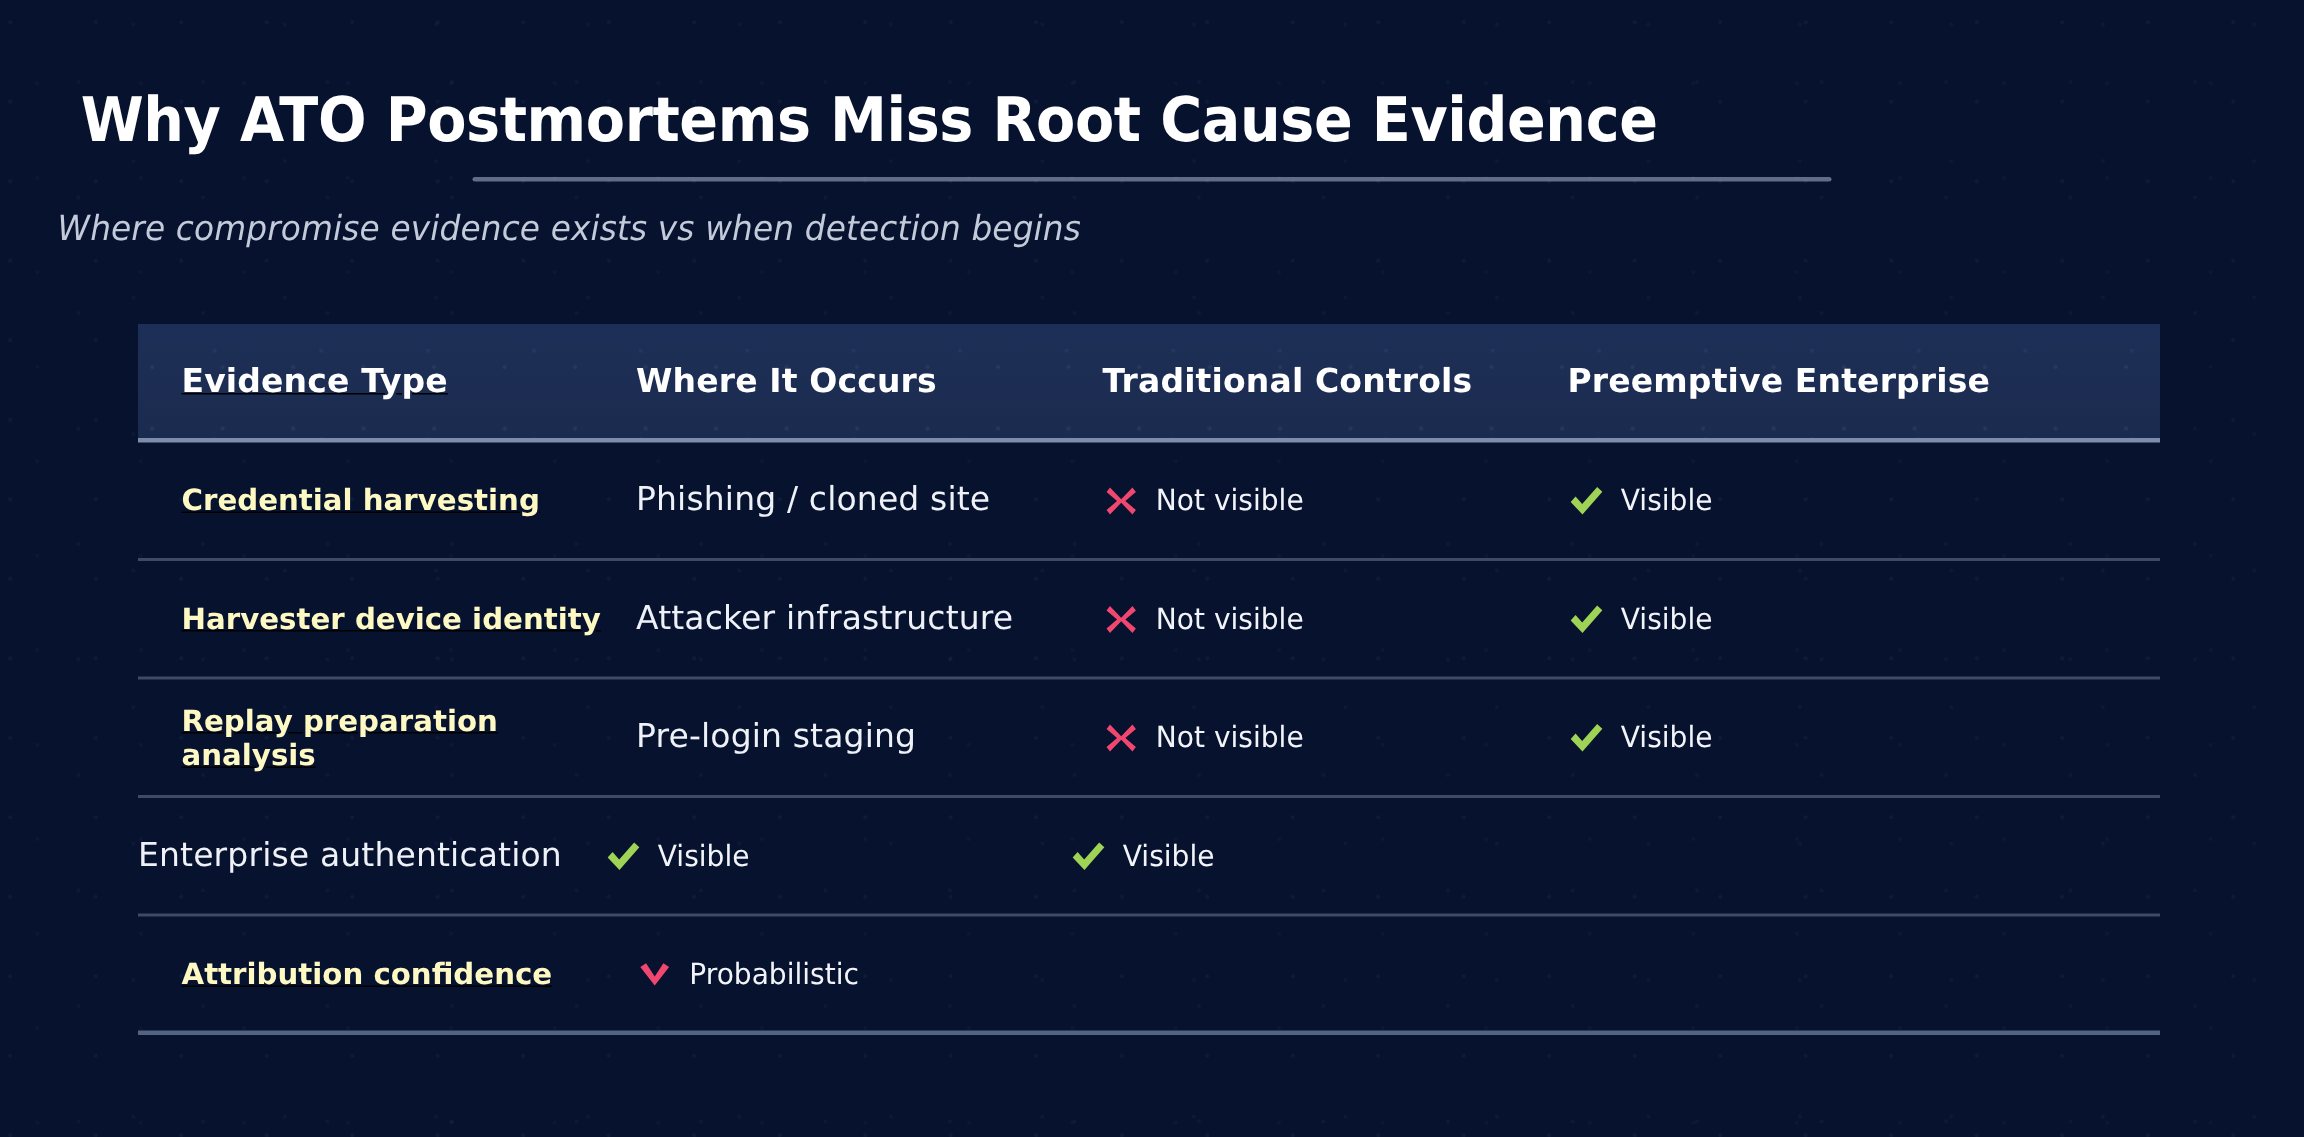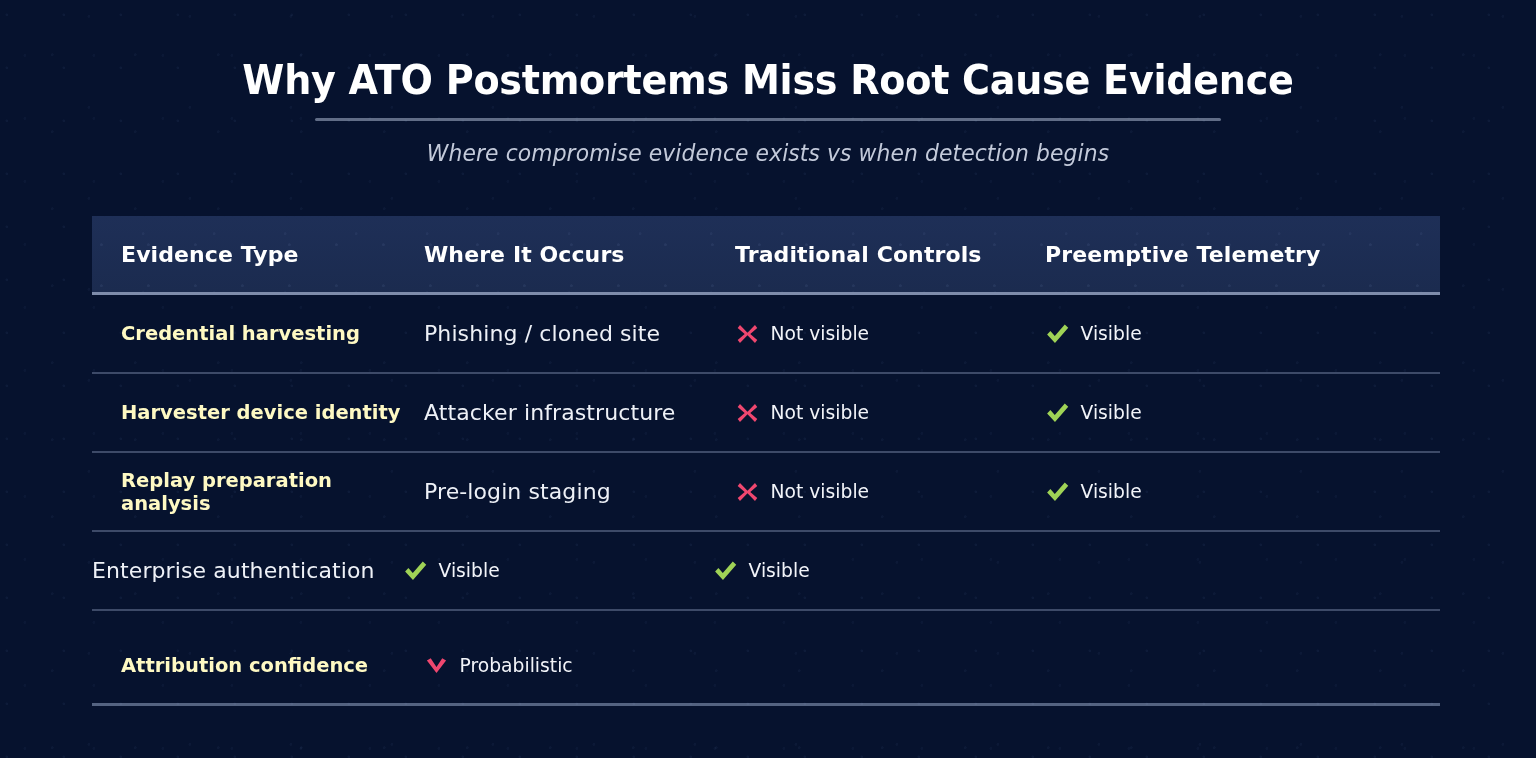--- a/index.html
+++ b/index.html
@@ -35,21 +35,20 @@
   .canvas {
     position: relative;
     width: 1536px;
     height: 758px;
     z-index: 1;
   }
 
   
   .head-block {
     padding-top: 56px;
-    text-align: center;
   }
 
   .main-title {
     font-family: "DejaVu Sans", sans-serif;
     font-size: 41px;
     font-weight: 700;
     letter-spacing: -0.3px;
     color: #ffffff;
     line-height: 1.18;
     transform: scaleX(.93);
@@ -108,25 +107,24 @@
       radial-gradient(circle at 72% 30%, rgba(150,175,225,.13) 0 1.1px, transparent 1.7px);
     background-size: 47px 41px, 71px 59px;
   }
 
   .t-body-row {
     height: 79px;
     border-bottom: 2px solid rgba(138,153,186,.42);
   }
   .t-body-row.last {
     border-bottom: 3px solid rgba(150,165,198,.55);
-    margin-top: 16px;
-  }
-
-  
-  .c1 { width: 332px; padding-left: 29px; }
+  }
+
+  
+  .c1 { width: 332px; padding-left: 29px; text-decoration: underline; }
   .c2 { width: 311px; }
   .c3 { width: 310px; }
   .c4 { width: 395px; }
 
   .th {
     font-size: 22px;
     font-weight: 700;
     color: #ffffff;
     letter-spacing: .1px;
     position: relative;
@@ -187,21 +185,21 @@
     <div class="title-rule"></div>
     <div class="subtitle">Where compromise evidence exists vs when detection begins</div>
   </div>
 
   <div class="table-wrap">
 
     <div class="t-row t-head">
       <div class="c1"><span class="th">Evidence Type</span></div>
       <div class="c2"><span class="th">Where It Occurs</span></div>
       <div class="c3"><span class="th">Traditional Controls</span></div>
-      <div class="c4"><span class="th">Preemptive Telemetry</span></div>
+      <div class="c4"><span class="th">Preemptive Enterprise</span></div>
     </div>
 
     <div id="rows-host">
         <div class="t-row t-body-row">
           <div class="c1"><span class="cell-label">Credential harvesting</span></div>
           <div class="c2"><span class="cell-where">Phishing / cloned site</span></div>
           <div class="c3">
             <div class="status">
               <svg class="status-ico" viewBox="0 0 26 26">
                 <path d="M5.2 4.0 L13 11.8 L20.8 4.0 L23.2 7.0 L15.9 13 L23.2 19.0 L20.8 22.0 L13 14.2 L5.2 22.0 L2.8 19.0 L10.1 13 L2.8 7.0 Z" fill="#ef476f"></path>

